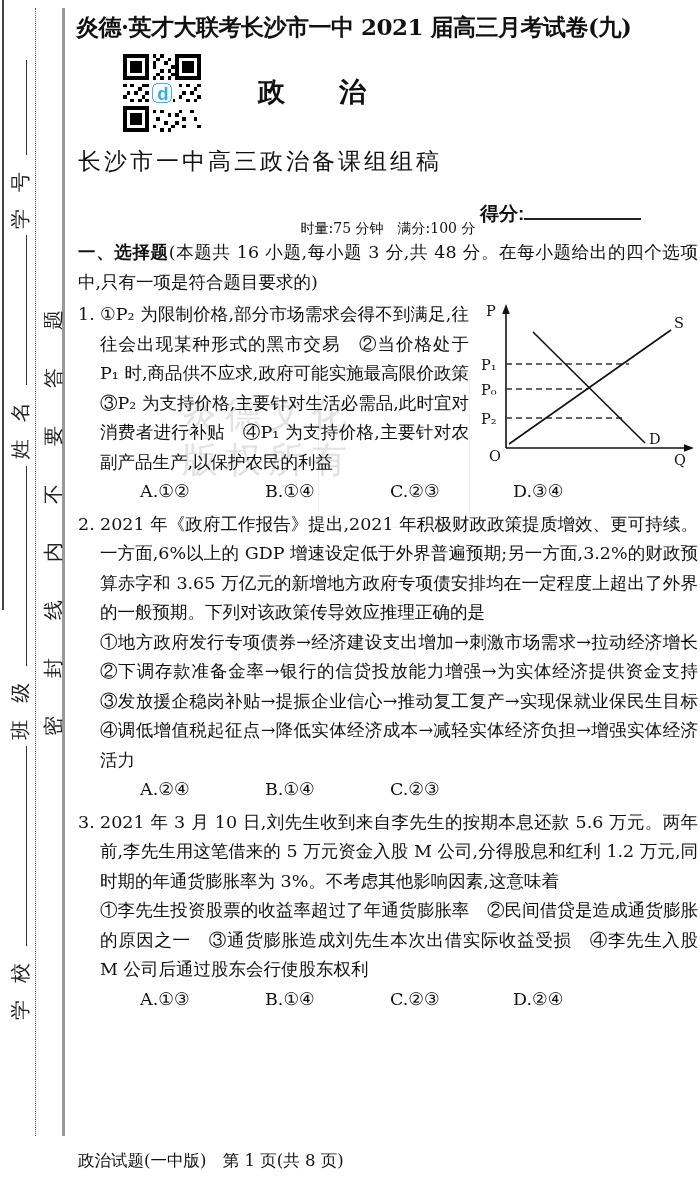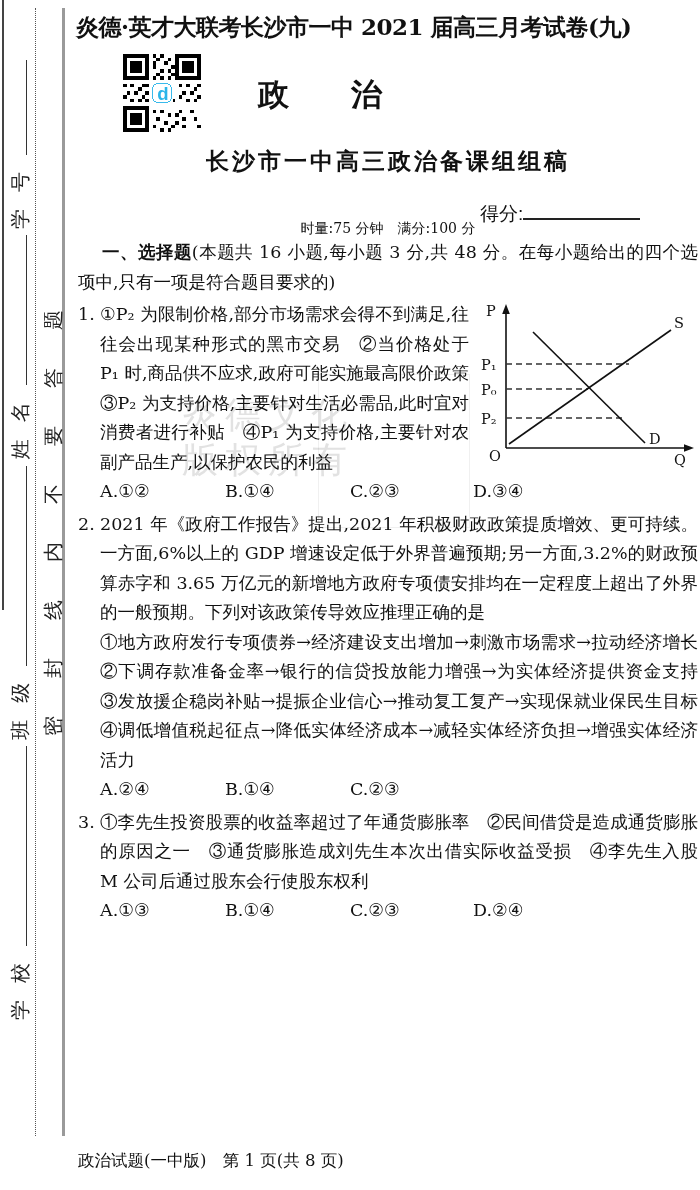--- a/index.html
+++ b/index.html
@@ -21,35 +21,35 @@
              font-family:"Liberation Sans",sans-serif;font-weight:normal;font-size:36px;
              line-height:45px;letter-spacing:7px;}
   .watermark .wl3{margin-left:-16px;}
   .wm-box{position:absolute;left:318px;top:374px;width:150px;height:152px;
           border:1px solid rgba(0,0,0,0.06);z-index:1;}
   
   .exam-title{position:absolute;left:76px;top:12px;width:622px;z-index:2;
               font-weight:700;font-size:23px;white-space:nowrap;letter-spacing:-0.5px;}
   .qr{position:absolute;left:123px;top:54px;width:78px;height:90px;z-index:2;}
   .subject{position:absolute;left:258px;top:74px;z-index:2;font-family:"Liberation Sans",sans-serif;
-           font-weight:bold;font-size:31px;white-space:nowrap;}
-  .organizer{position:absolute;left:78px;top:146px;width:620px;text-align:center;z-index:2;
-             font-family:"Liberation Sans",sans-serif;font-weight:bold;font-size:23px;letter-spacing:3px;}
+           font-weight:bold;font-size:27px;white-space:nowrap;}
+  .organizer{position:absolute;left:78px;top:146px;width:620px;z-index:2;
+             font-family:"Liberation Sans",sans-serif;font-weight:normal;font-size:23px;letter-spacing:3px;}
   .duration{position:absolute;left:78px;top:184px;width:620px;text-align:center;z-index:2;font-size:14px;margin-top:36px;}
   .score{position:absolute;left:480px;top:201px;z-index:2;white-space:nowrap;}
-  .score-label{font-family:"Liberation Sans",sans-serif;font-weight:normal;font-size:19px;}
+  .score-label{font-family:"Liberation Sans",sans-serif;font-weight:bold;font-size:19px;}
   .score-line{display:inline-block;width:117px;height:1em;border-bottom:2px solid #222;}
   
   .main{position:absolute;left:78px;top:238px;width:620px;z-index:2;
         font-size:17.5px;line-height:29.5px;text-align:justify;}
-  .sec-bold{font-family:Liberation Serif, serif;font-weight:bold;margin-left:24px;}
+  .sec-bold{font-family:Liberation Serif, serif;font-weight:bold;}
   .q{position:relative;padding-left:22px;margin-top:3px;}
   .qnum{position:absolute;left:0;top:0;}
   .q p{margin:0;}
-  .choices{display:flex;}
+  .choices{display:flex;margin-left:40px;}
   .choices span:nth-child(1){flex:0 0 125px;}
   .choices span:nth-child(2){flex:0 0 125px;}
   .choices span:nth-child(3){flex:0 0 123px;}
   .choices span:nth-child(4){flex:1 1 auto;}
   .fig{float:right;width:220px;height:166px;margin:2px 0 4px 9px;}
   .fig svg{width:100%;height:100%;}
   .fig text{font-family:"DejaVu Serif",serif;font-size:14.5px;fill:#111;}
   
   .footer{position:absolute;left:78px;top:1150px;width:620px;text-align:left;z-index:2;font-size:16.5px;}
 </style>
@@ -219,20 +219,21 @@
       <p class="items">①地方政府发行专项债券→经济建设支出增加→刺激市场需求→拉动经济增长　②下调存款准备金率→银行的信贷投放能力增强→为实体经济提供资金支持　③发放援企稳岗补贴→提振企业信心→推动复工复产→实现保就业保民生目标　④调低增值税起征点→降低实体经济成本→减轻实体经济负担→增强实体经济活力</p>
       <div class="choices">
         <span>A.②④</span>
         <span>B.①④</span>
         <span>C.②③</span>
       </div>
     </div>
 
     <div class="q">
       <span class="qnum">3.</span>
+      <p class="stem">2021 年 3 月 10 日,刘先生收到来自李先生的按期本息还款 5.6 万元。两年前,李先生用这笔借来的 5 万元资金入股 M 公司,分得股息和红利 1.2 万元,同时期的年通货膨胀率为 3%。不考虑其他影响因素,这意味着</p>
       <p class="items">①李先生投资股票的收益率超过了年通货膨胀率　②民间借贷是造成通货膨胀的原因之一　③通货膨胀造成刘先生本次出借实际收益受损　④李先生入股 M 公司后通过股东会行使股东权利</p>
       <div class="choices">
         <span>A.①③</span>
         <span>B.①④</span>
         <span>C.②③</span>
         <span>D.②④</span>
       </div>
     </div>
 
   </div>

